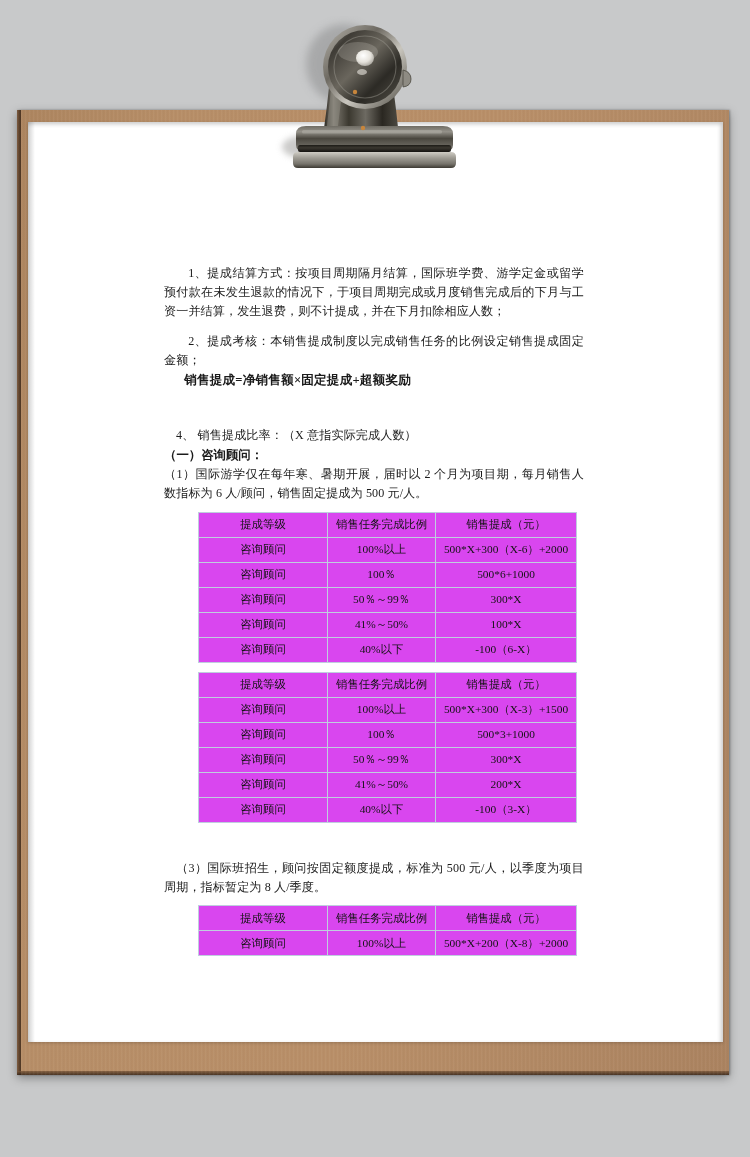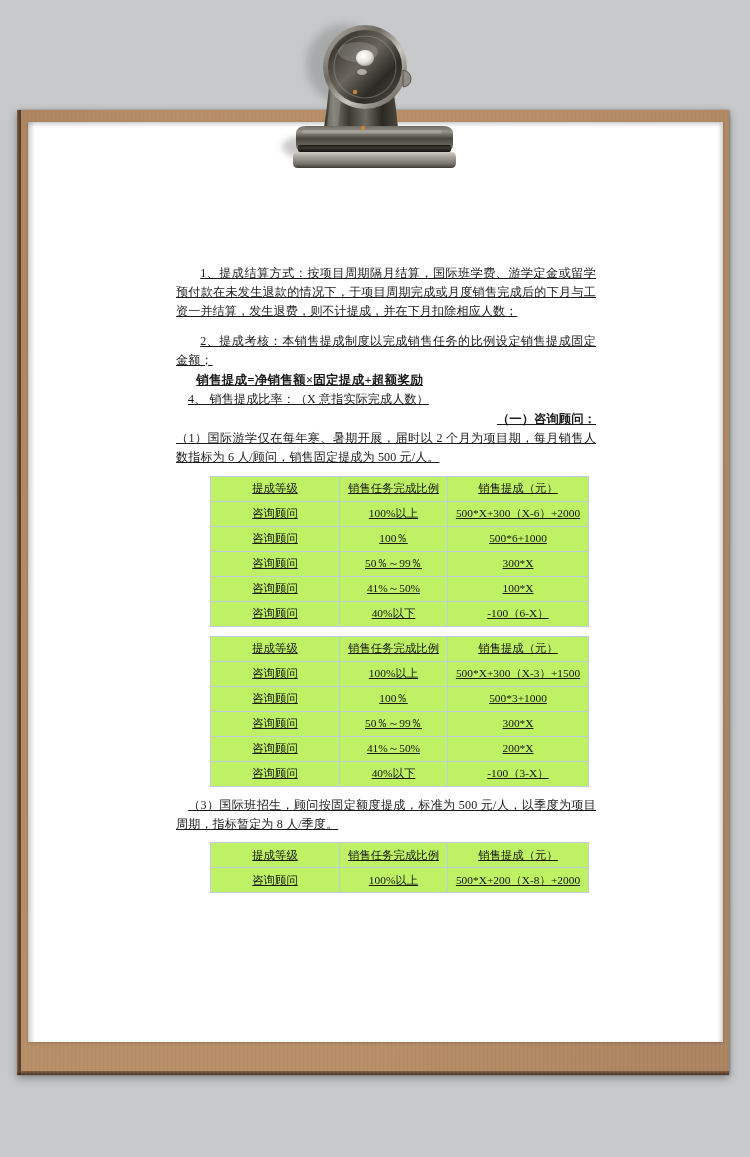--- a/index.html
+++ b/index.html
@@ -72,67 +72,65 @@
     left: 272px;
     top: 16px;
     width: 205px;
     height: 160px;
     z-index: 20;
   }
 
   
   #doc {
     position: absolute;
-    left: 148px;
+    left: 136px;
     top: 142px;
     width: 420px;
     color: #1b1b1b;
-    text-decoration: underline;
   }
 
   .p {
     font-size: 12.1px;
     line-height: 19.2px;
     text-align: justify;
     text-justify: inter-ideograph;
     margin: 0;
     letter-spacing: 0.1px;
   }
   .indent2 { text-indent: 2em; }
-  .indent1 { text-indent: 1em; }
+  .indent1 { text-indent: 1em; margin-top: 36px; }
   .formula {
     font-size: 12.6px;
     font-weight: bold;
     line-height: 20px;
     text-indent: 1.6em;
     letter-spacing: .2px;
   }
   .heading-p {
     font-size: 12.4px;
     font-weight: bold;
     line-height: 20px;
-    text-align: right;
   }
 
   
   table.rate {
     border-collapse: collapse;
     width: 378px;
     margin: 8px 0 9px 34px;
     font-size: 11.4px;
     table-layout: fixed;
   }
   table.rate td, table.rate th {
     border: 1px solid #bfcede;
     padding: 4.5px 2px;
     text-align: center;
     font-weight: normal;
     line-height: 15px;
     color: #141414;
-    background: #bef264;
+    background: #d946ef;
   }
   table.rate col.c1 { width: 129px; }
   table.rate col.c2 { width: 108px; }
   table.rate col.c3 { width: 141px; }
 
   .tbl-gap-a { margin-top: 8px; margin-bottom: 11px; }
   .tbl-gap-b { margin-top: 14px; margin-bottom: 13px; }
   .tbl-gap-c { margin-top: 13px; margin-bottom: 0px; }
 
   .para-gap { margin-top: 10px; }

